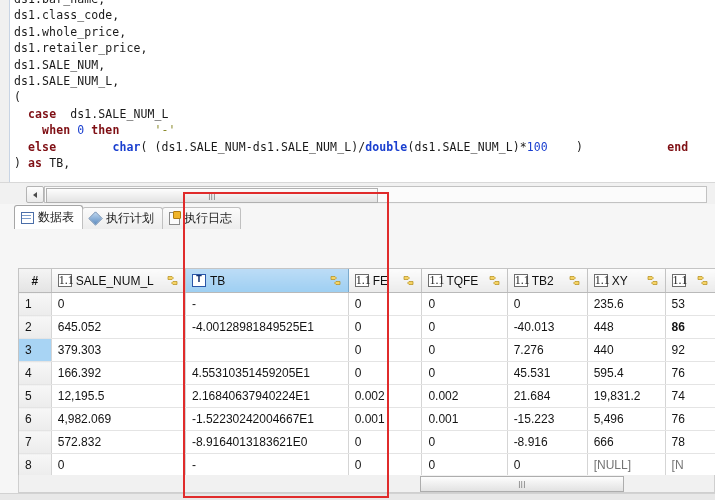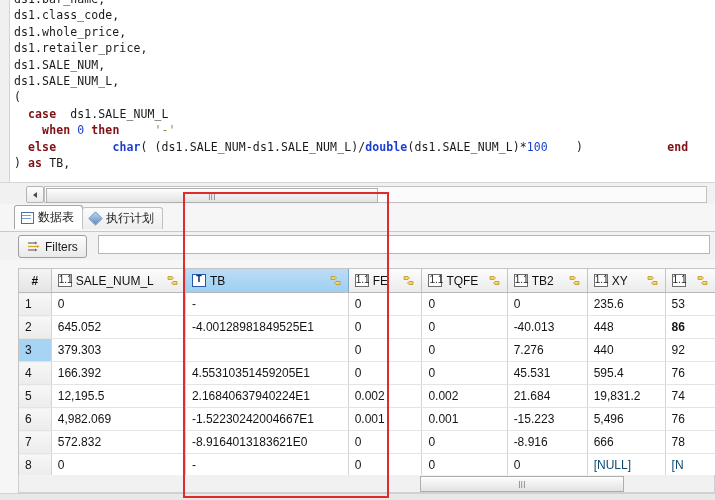--- a/index.html
+++ b/index.html
@@ -176,22 +176,22 @@
     font-weight: bold;
   }
   table.grid thead th.selected-col {
     background: linear-gradient(#bcdcf6, #9ecff2);
     border-right: 1px solid #7aa9cc;
   }
   .th-inner { display: flex; align-items: center; gap: 4px; width: 100%; }
   .th-name { flex: 1; overflow: hidden; }
   .ico-num {
     width: 12px; height: 11px; border: 1px solid #6d6d6d; background: #ffffff;
-    font-size: 10px; line-height: 10px; text-align: center; color: #222;
-    font-family: Liberation Sans, sans-serif;
+    font-size: 12px; line-height: 10px; text-align: center; color: #222;
+    font-family: Liberation Serif, serif;
   }
   .ico-txt {
     width: 12px; height: 11px; border: 1px solid #2a56a8; background: #ffffff;
     font-size: 8px; line-height: 10px; text-align: center; color: #12306e;
     font-family: "DejaVu Sans", sans-serif; font-weight: bold;
   }
   .ico-key { width: 13px; height: 11px; flex: none; }
 
   td.rownum {
     text-align: center;
@@ -200,21 +200,21 @@
     color: #141414;
   }
   tr.sel td.rownum { background: #a8d4f4; }
   tr.sel td { background: #ffffff; }
   td.cell-sel {
     background: #1a7ed6;
     color: #ffffff;
     border: 1px solid #0b3d73;
     padding: 0 5px;
   }
-  td.null { color: #0c4a6e; }
+  td.null { color: #737373; }
 
   
   .grid-scroll {
     position: absolute; left: 18px; top: 271px; width: 697px; height: 18px;
     background: #f1f1f1;
     border: 1px solid #cfcfcf;
     border-top: none;
     box-sizing: border-box;
   }
   .grid-scroll-thumb {
@@ -261,38 +261,26 @@
 
     <div class="tabbar" id="tabbar">
         <div class="tab active">
           <span class="ico ico-grid"></span>
           <span class="tab-label">数据表</span>
         </div>
         <div class="tab">
           <span class="ico ico-plan"></span>
           <span class="tab-label">执行计划</span>
         </div>
+        <div class="tab">
+          <span class="ico ico-log"></span>
+          <span class="tab-label">执行日志</span>
+        </div>
       </div>
 
-    <div class="filterbar">
-      <div class="filters-btn">
-        <span class="ico ico-filter">
-          <svg width="13" height="11" viewBox="0 0 13 11">
-            <path d="M1 2 H8" stroke="#6b6b6b" stroke-width="1.2" fill="none"></path>
-            <path d="M1 5.5 H10" stroke="#d9a521" stroke-width="1.2" fill="none"></path>
-            <path d="M1 9 H8" stroke="#6b6b6b" stroke-width="1.2" fill="none"></path>
-            <path d="M8 0.4 L10.4 2 L8 3.6 Z" fill="#6b6b6b"></path>
-            <path d="M10 3.9 L12.6 5.5 L10 7.1 Z" fill="#d9a521"></path>
-            <path d="M8 7.4 L10.4 9 L8 10.6 Z" fill="#6b6b6b"></path>
-          </svg>
-        </span>
-        <span class="filters-label">Filters</span>
-      </div>
-      <input class="filter-input" type="text" value="" placeholder="" style="">
-    </div>
 
     <div class="grid-wrap">
       <table class="grid" id="grid-table">
         <thead>
           <tr id="grid-head-row">
               <th class="col-hash" style="width: 34px;">#</th>
               <th style="width: 130px;">
                 <div class="th-inner">
                   <span class="ico-num">1.1</span>
                   <span class="th-name">SALE_NUM_L</span>

